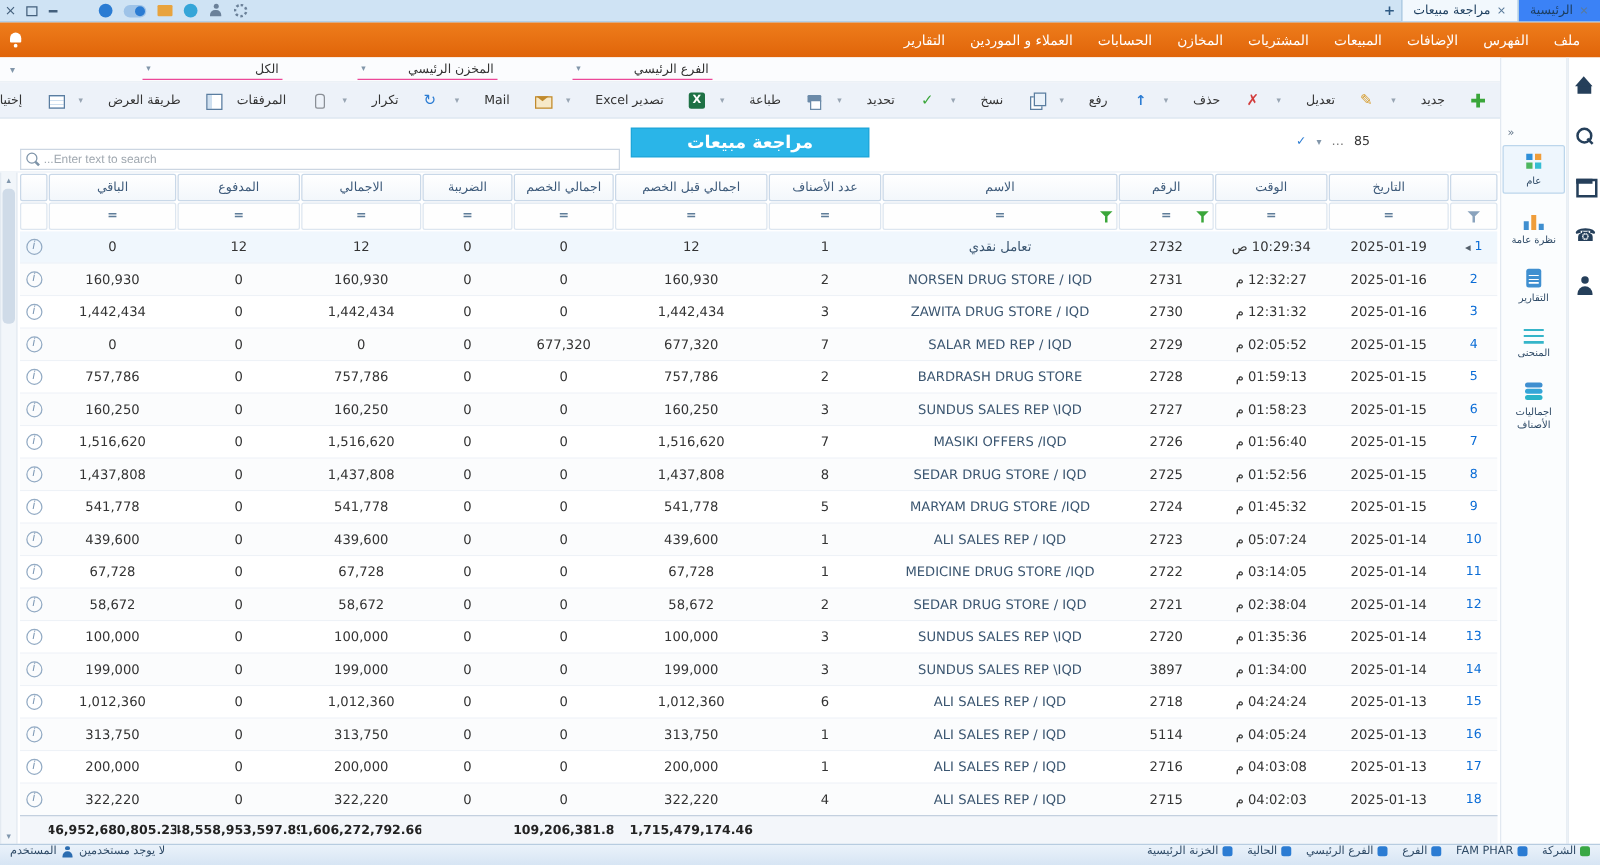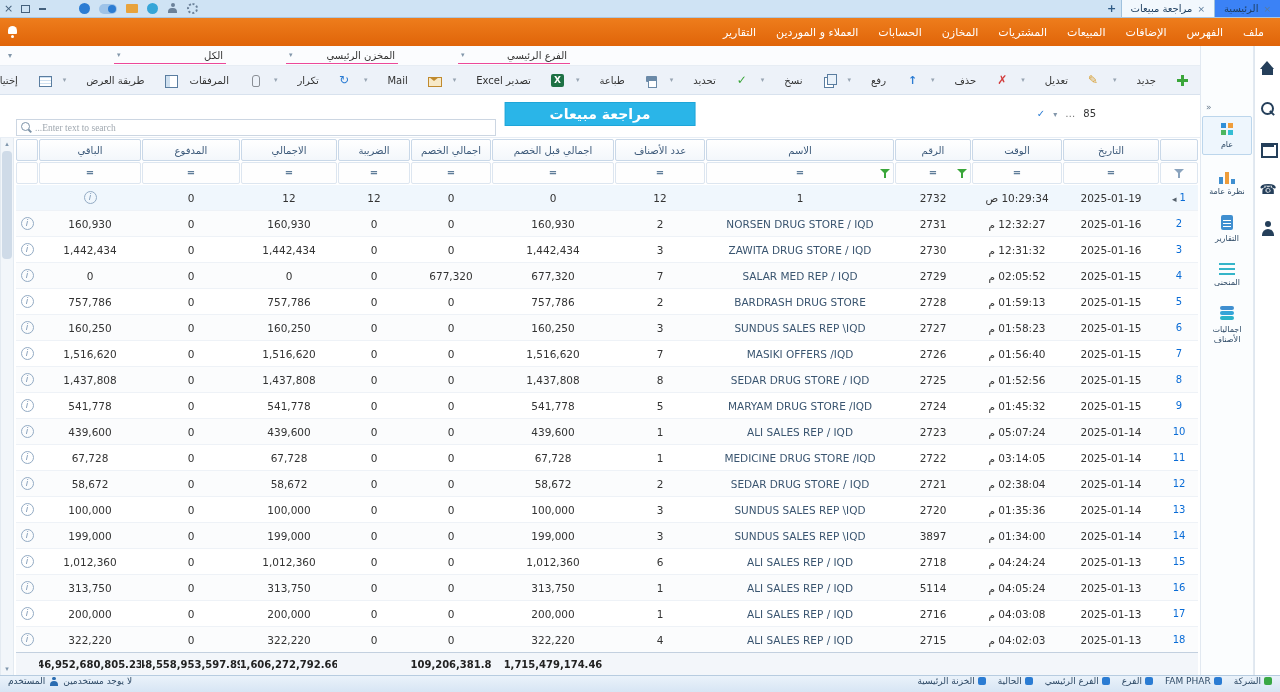--- a/index.html
+++ b/index.html
@@ -84,21 +84,21 @@
   .ic-funnel::after{content:"";left:5px;top:6px;width:2px;height:5px;background:#8aa3bd}
   .ic-funnel.green::before{border-top-color:#3aa63a}
   .ic-funnel.green::after{background:#3aa63a}
   .ic-mag::before{content:"";left:1px;top:1px;width:7px;height:7px;border:1.5px solid #7d93a8;border-radius:50%}
   .ic-mag::after{content:"";left:8px;top:9px;width:4px;height:1.5px;background:#7d93a8;transform:rotate(45deg)}
 
   
   .headerzone{height:42px;position:relative;background:#fff;flex:none}
   .banner{position:absolute;top:8px;left:50%;transform:translateX(-50%);background:#2ab5e8;color:#fff;font-size:14px;font-weight:bold;padding:3px 44px;white-space:nowrap;box-shadow:0 0 0 1px #1ea5d8}
   .searchbox{position:absolute;left:16px;bottom:1px;width:480px;height:17px;border:1px solid #ccd6e2;display:flex;align-items:center;gap:2px;padding:0 3px;background:#fff;direction:ltr}
-  .searchbox input{border:none;outline:none;flex:1;font-size:9.5px;color:#333;font-family:Liberation Serif, serif;background:transparent}
+  .searchbox input{border:none;outline:none;flex:1;font-size:9.5px;color:#333;font-family:Liberation Sans, sans-serif;background:transparent}
   .searchbox input::placeholder{color:#a0a8b0}
   .countzone{position:absolute;right:104px;top:13px;display:flex;align-items:center;gap:8px;font-size:10px;color:#333;direction:ltr}
   .cz-check::before{content:"✓";color:#2b7cd3;font-size:10px;font-weight:bold}
   .cz-chev::before{content:"▾";color:#8296aa;font-size:8px}
   .cz-dots::before{content:"…";color:#777;font-size:10px}
 
   
   .tablewrap{flex:1;display:flex;direction:rtl;border-top:1px solid #e8eef5;background:#fff;min-height:0}
   .gridarea{flex:1;display:flex;flex-direction:column;min-width:0;padding:0 2px}
   .gridcols{display:grid;grid-template-columns:38px 96px 90px 76px 188px 90px 122px 80px 72px 96px 98px 102px 22px;gap:0 1px;direction:rtl}
@@ -376,20 +376,21 @@
             </div>
           <div class="rowsarea" id="rows">
               <div class="gridcols rrow cur">
                 <div class="cell c-rownum">
                   <span class="rn">1</span>
                   <span class="curarrow"></span>
                 </div>
                 <div class="cell c-date">2025-01-19</div>
                 <div class="cell c-time">10:29:34 ص</div>
                 <div class="cell c-num">2732</div>
+                <div class="cell c-name">تعامل نقدي</div>
                 <div class="cell c-items" dir="ltr">1</div>
                 <div class="cell c-before" dir="ltr">12</div>
                 <div class="cell c-disc" dir="ltr">0</div>
                 <div class="cell c-tax" dir="ltr">0</div>
                 <div class="cell c-total" dir="ltr">12</div>
                 <div class="cell c-paid" dir="ltr">12</div>
                 <div class="cell c-remain" dir="ltr">0</div>
                 <div class="cell c-info">
                   <span class="infoi"></span>
                 </div>

